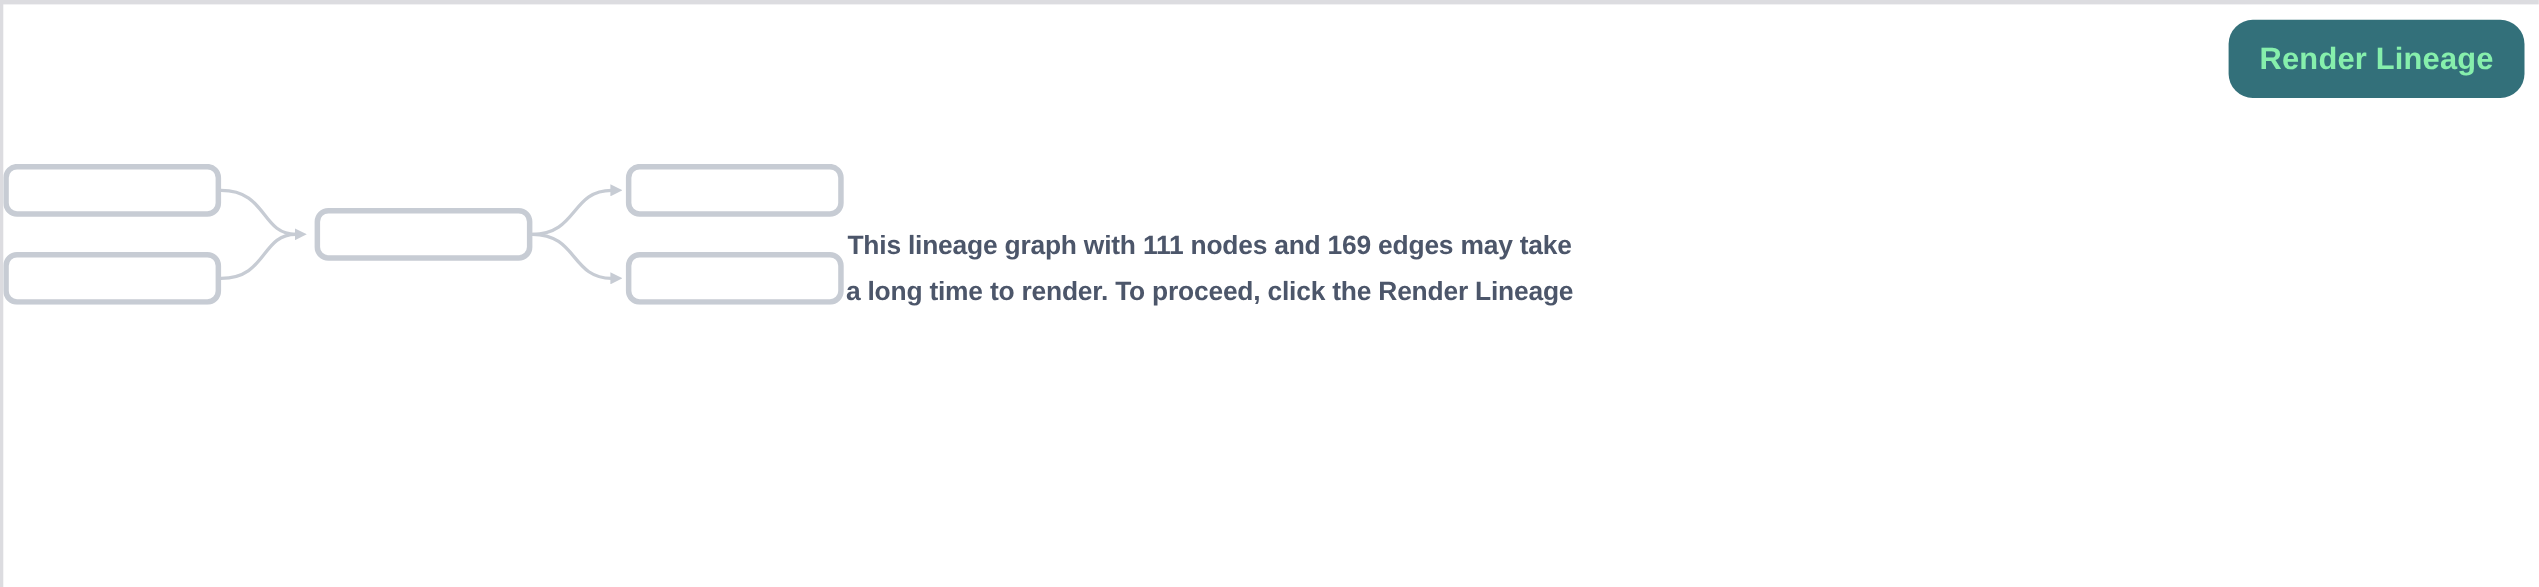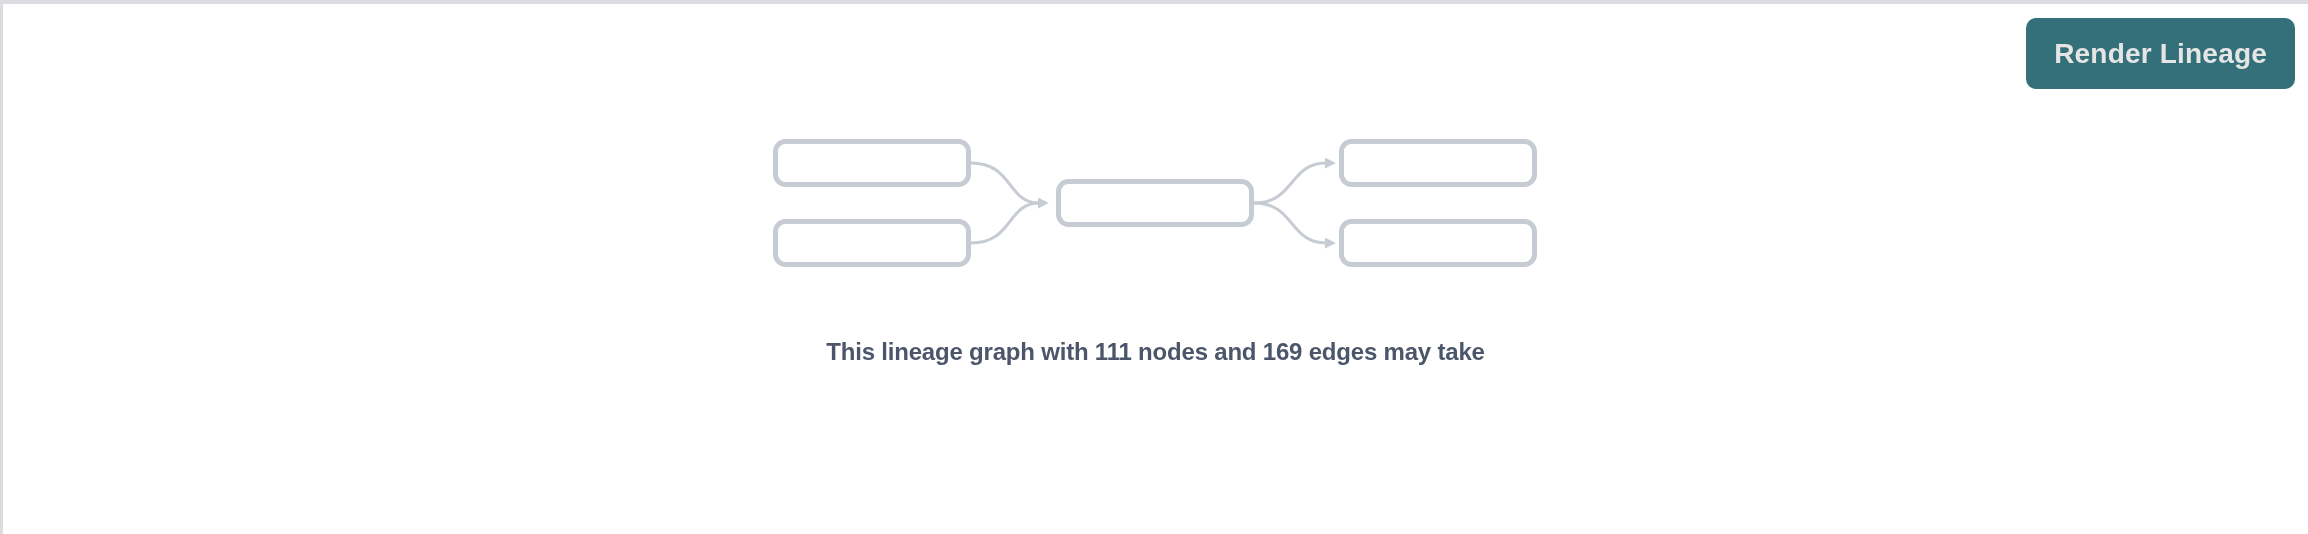--- a/index.html
+++ b/index.html
@@ -16,34 +16,33 @@
   }
 
   .render-btn {
     position: absolute;
     top: 14px;
     right: 13px;
     height: 71px;
     min-width: 258px;
     padding: 0 28px;
     background: #33707a;
-    color: #e5e5e5;
+    color: #86efac;
     font-family: "Liberation Sans", sans-serif;
     font-size: 28px;
     font-weight: bold;
     border: none;
-    border-radius: 10px;
+    border-radius: 22px;
     cursor: pointer;
     letter-spacing: 0.2px;
   }
 
   .empty-state {
     margin-top: 135px;
     display: flex;
-    flex-direction: column;
     align-items: center;
   }
 
   .diagram-svg {
     display: block;
   }
 
   .message {
     margin-top: 64px;
     text-align: center;
@@ -82,16 +81,17 @@
         <rect x="2.5" y="2.5" width="193" height="43" rx="10"></rect>
         <rect x="2.5" y="82.5" width="193" height="43" rx="10"></rect>
         <rect x="285.5" y="42.5" width="193" height="43" rx="10"></rect>
         <rect x="568.5" y="2.5" width="193" height="43" rx="10"></rect>
         <rect x="568.5" y="82.5" width="193" height="43" rx="10"></rect>
       </g>
     </svg>
 
     <div class="message">
       <div>This lineage graph with 111 nodes and 169 edges may take</div>
+      <div>a long time to render. To proceed, click the Render Lineage</div>
     </div>
 
   </div>
 </div>
 
 </body></html>

